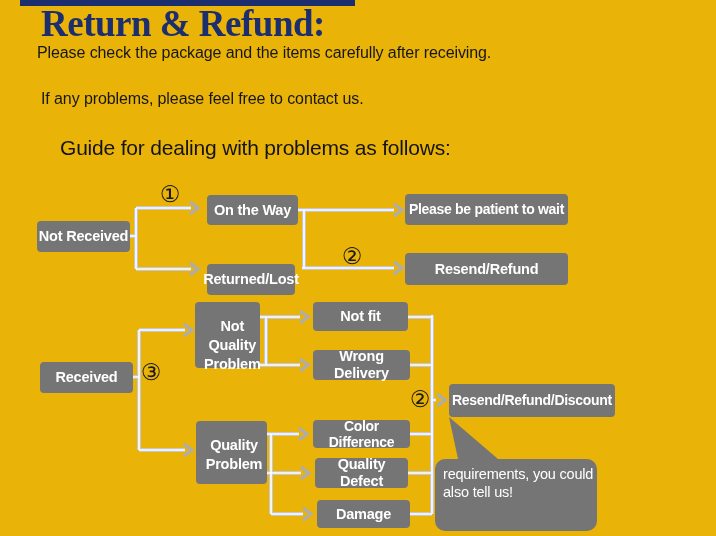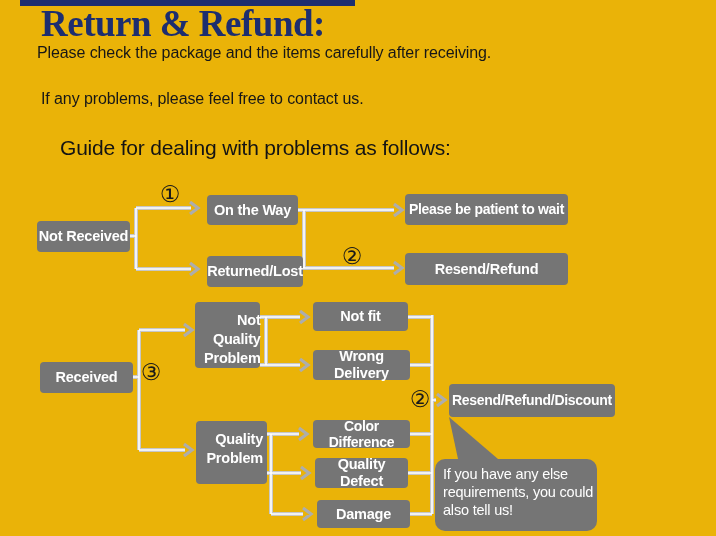--- a/index.html
+++ b/index.html
@@ -8,22 +8,22 @@
   .topbar{position:absolute;left:20px;top:0;width:335px;height:6px;background:#1d2e6f;}
   .title{position:absolute;left:41px;top:2px;font-family:"Liberation Serif",serif;
          font-weight:bold;font-size:37px;color:#1d2e6f;letter-spacing:-0.5px;white-space:nowrap;}
   .intro1{position:absolute;left:37px;top:44px;font-size:16px;color:#171717;white-space:nowrap;letter-spacing:-0.1px;}
   .intro2{position:absolute;left:41px;top:90px;font-size:16px;color:#171717;white-space:nowrap;letter-spacing:-0.1px;}
   .guide{position:absolute;left:32px;top:136px;font-size:21px;color:#141414;white-space:nowrap;letter-spacing:-0.2px;margin-left:28px;}
   svg.flow{position:absolute;left:0;top:0;}
   .node{position:absolute;background:#757575;color:#ffffff;border-radius:4px;
         display:flex;align-items:center;justify-content:center;text-align:center;
         font-size:14.5px;line-height:1.15;letter-spacing:-0.2px;box-sizing:border-box;font-weight:bold;}
-  .node.multi{align-items:flex-start;justify-content:flex-start;text-align:right;
-        padding:9px 4px 0 9px;line-height:1.3;}
+  .node.multi{align-items:flex-start;justify-content:flex-start;text-align:center;
+        padding:15px 4px 0 9px;line-height:1.3;}
   .node.tight{font-size:14px;letter-spacing:-0.3px;}
   .marker{position:absolute;width:28px;text-align:center;color:#1a1a1a;
         font-family:"DejaVu Sans",sans-serif;font-size:23px;line-height:1;}
   .bubble{position:absolute;left:435px;top:459px;width:162px;height:72px;background:#757575;
         color:#fff;border-radius:10px;padding:6px 0 0 8px;font-size:14.5px;line-height:1.25;
         letter-spacing:-0.2px;box-sizing:border-box;}
   .bubble span{display:block;}
 </style>
 </head>
 <body>
@@ -61,37 +61,36 @@
                M184,324 L192,330 L184,336 M184,444 L192,450 L184,456
                M300,311 L308,317 L300,323 M300,359 L308,365 L300,371
                M299,428 L307,434 L299,440 M301,467 L309,473 L301,479
                M303,508 L311,514 L303,520 M437,394 L445,400 L437,406"></path>
     </g>
     <polygon points="449,417 498,459 458,459" fill="#757575"></polygon>
   </svg>
 
   <div class="node" style="left:37px;top:221px;width:93px;height:31px">Not Received</div>
   <div class="node" style="left:207px;top:195px;width:91px;height:30px">On the Way</div>
-  <div class="node" style="left:207px;top:256px;width:96px;height:31px">Returned/Lost</div>
+  <div class="node" style="left:207px;top:264px;width:88px;height:31px">Returned/Lost</div>
   <div class="node tight" style="left:405px;top:194px;width:163px;height:31px">Please be patient to wait</div>
   <div class="node" style="left:405px;top:253px;width:163px;height:32px">Resend/Refund</div>
   <div class="node" style="left:40px;top:362px;width:93px;height:31px">Received</div>
   <div class="node multi" style="left:195px;top:302px;width:65px;height:66px">Not Quality Problem</div>
   <div class="node" style="left:313px;top:302px;width:95px;height:29px">Not fit</div>
   <div class="node" style="left:313px;top:350px;width:97px;height:30px">Wrong Delivery</div>
   <div class="node multi" style="left:196px;top:421px;width:71px;height:63px">Quality Problem</div>
   <div class="node tight" style="left:313px;top:420px;width:97px;height:28px">Color Difference</div>
   <div class="node" style="left:315px;top:458px;width:93px;height:30px">Quality Defect</div>
   <div class="node" style="left:317px;top:500px;width:93px;height:28px">Damage</div>
   <div class="node tight" style="left:449px;top:384px;width:166px;height:33px">Resend/Refund/Discount</div>
 
   <div class="marker" style="left:156px;top:183px">①</div>
   <div class="marker" style="left:338px;top:245px">②</div>
   <div class="marker" style="left:137px;top:361px">③</div>
   <div class="marker" style="left:406px;top:388px">②</div>
 
   <div class="bubble">
-    <span>If you have any else</span>
     <span>requirements, you could</span>
     <span>also tell us!</span>
   </div>
 
 </div>
 
 </body></html>

